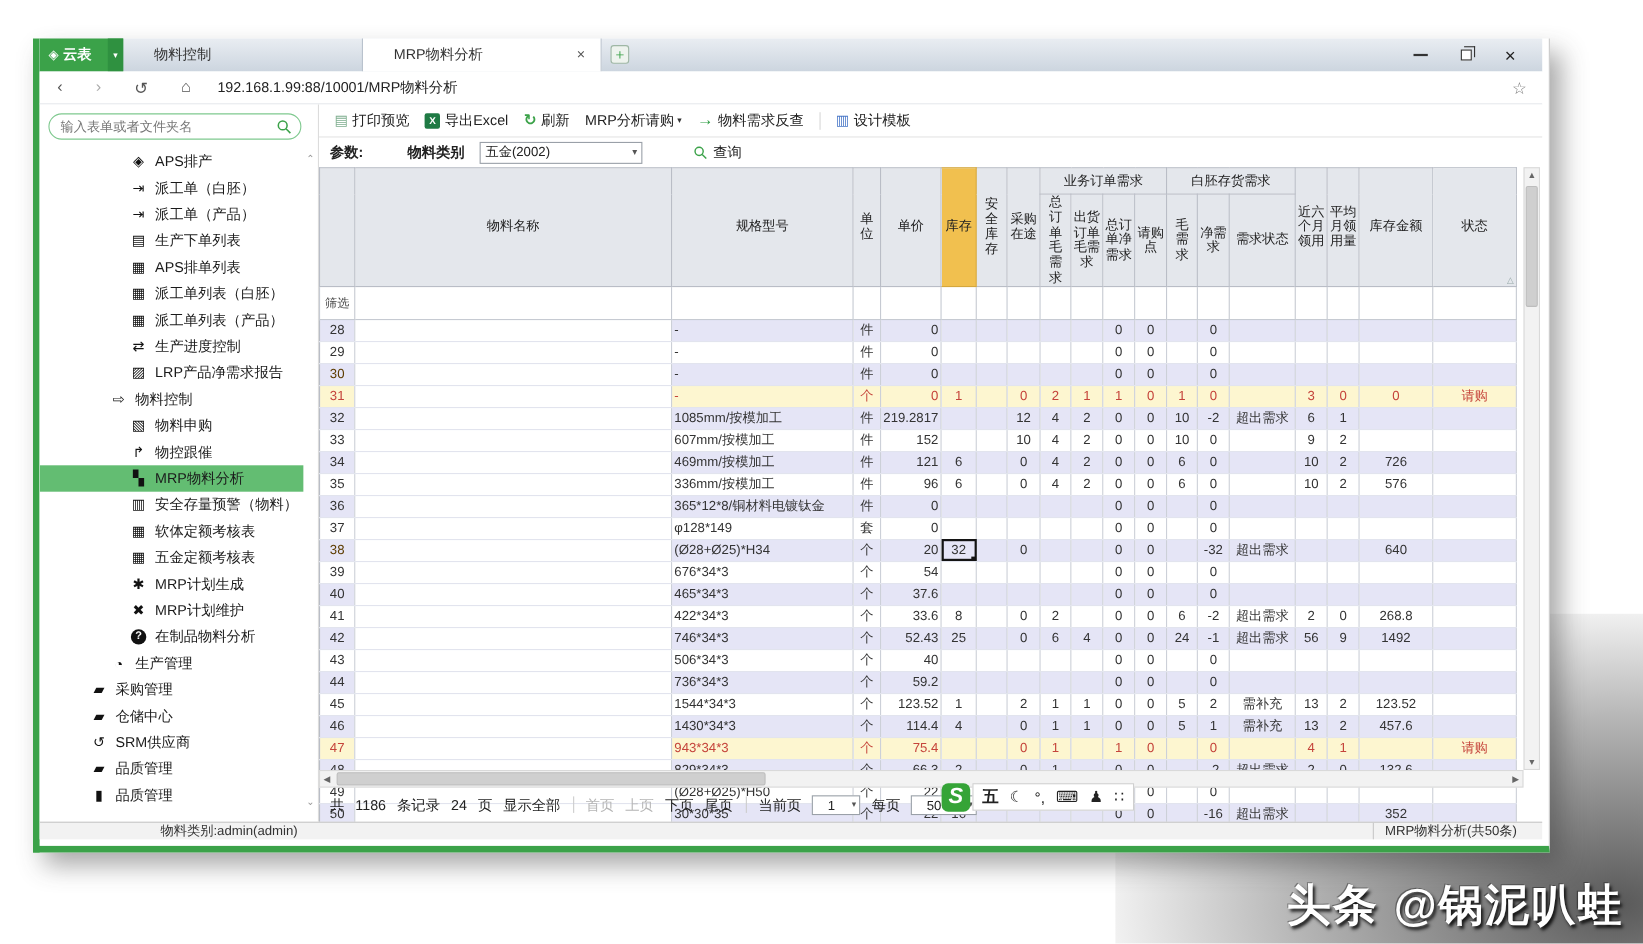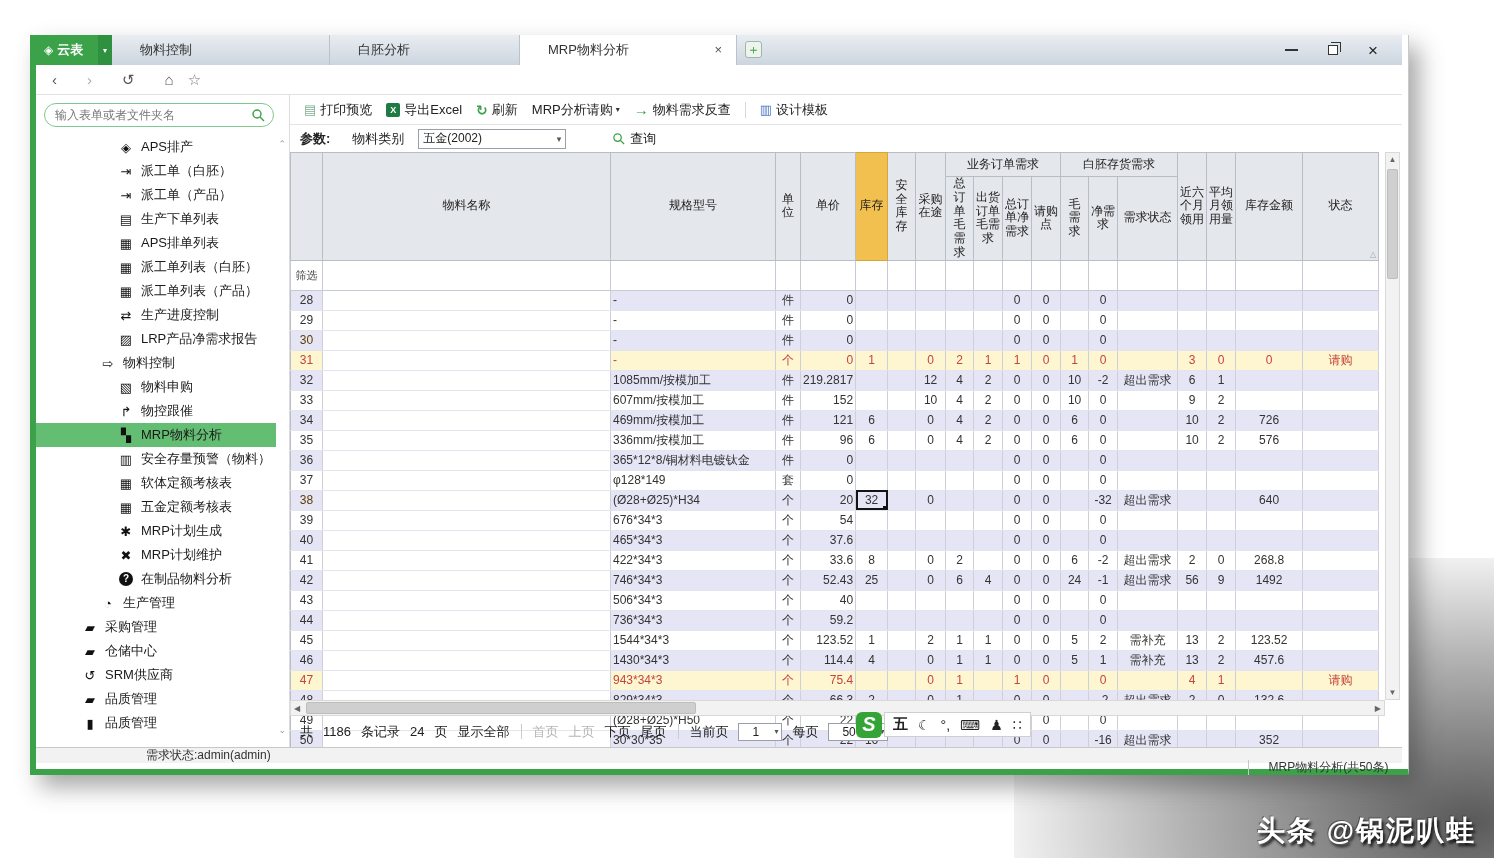--- a/index.html
+++ b/index.html
@@ -1,20 +1,20 @@
 <!DOCTYPE html>
 <html><head>
 <meta charset="utf-8">
 <style>
   html,body{margin:0;padding:0;background:#fff;}
   .stage{position:relative;width:1494px;height:858px;background:#fff;overflow:hidden;
          font-family:"Liberation Sans","DejaVu Sans",sans-serif;font-size:12px;color:#222;}
   .corner-shade{position:absolute;right:0;bottom:0;width:480px;height:300px;
     background:radial-gradient(ellipse at 95% 88%, rgba(80,80,80,.95), rgba(120,120,120,.55) 45%, rgba(190,190,190,.18) 72%, transparent 85%);}
-  .watermark{position:absolute;right:18px;bottom:8px;font-size:28px;font-weight:bold;color:#fff;
+  .watermark{position:absolute;right:18px;bottom:8px;font-size:40px;font-weight:bold;color:#fff;
     text-shadow:2px 3px 3px rgba(0,0,0,.85), -1px -1px 0 rgba(0,0,0,.35);letter-spacing:2px;}
 
   
   .window{position:absolute;left:30px;top:35px;width:1372px;height:734px;background:#fff;
     border-left:6px solid #3ba249;border-bottom:6px solid #3ba249;border-right:1px solid #c9c9c9;
     box-shadow:10px 12px 22px rgba(60,60,60,.45);}
   .window *{box-sizing:border-box;}
 
   
   .tabbar{position:absolute;left:0;top:0;width:1366px;height:30px;
@@ -71,21 +71,21 @@
   .ic-excel{display:inline-block;width:14px;height:14px;background:#1f7a44;color:#fff;font-size:9px;font-weight:bold;
     text-align:center;line-height:14px;border-radius:2px;}
   .ic-refresh{color:#3ba249;font-weight:bold;font-size:14px;}
   .ic-arrow{color:#2f9e44;font-weight:bold;font-size:15px;}
   .ic-template{color:#4a78c8;font-size:13px;}
   .tbtn .dd{margin-left:3px;font-size:8px;color:#333;}
   .tsep{width:1px;height:16px;background:#d8d8d8;margin-left:14px;}
 
   .params{position:absolute;left:0;top:30px;width:100%;height:27px;display:flex;align-items:center;font-size:13px;}
   .params .plabel{font-weight:bold;margin-left:10px;}
-  .params .pfield{margin-left:22px;}
+  .params .pfield{margin-left:40px;font-weight:bold;}
   .pselect{margin-left:14px;width:148px;height:20px;border:1px solid #9aa0a8;display:flex;align-items:center;
     padding:0 4px;font-size:12px;background:#fff;}
   .pselect .sv{flex:1;}
   .pselect .sa{font-size:9px;color:#555;}
   .query{display:flex;align-items:center;margin-left:46px;}
   .query .ql{margin-left:5px;}
 
   
   .tablewrap{position:absolute;left:0;top:57px;}
   table.grid{border-collapse:collapse;table-layout:fixed;}
@@ -127,21 +127,21 @@
   .pager .pdiv{width:1px;height:15px;background:#ccc;margin-left:12px;}
   .pager .dis{color:#b5b5b5;}
   .pgselect{margin-left:8px;width:44px;height:18px;border:1px solid #9aa0a8;background:#fff;display:inline-flex;align-items:center;padding:0 3px;font-size:12px;}
   .pgselect.w2{width:60px;}
   .pgselect .sv{flex:1;} .pgselect .sa{font-size:8px;color:#555;}
 
   
   .statusbar{position:absolute;left:0;top:712px;width:1366px;height:16px;background:#f2f2f2;border-top:1px solid #c8c8c8;
     font-size:12px;color:#333;}
   .statusbar .login{position:absolute;left:110px;top:0;line-height:15px;}
-  .statusbar .rinfo{position:absolute;right:4px;top:12px;line-height:15px;border-left:1px solid #c8c8c8;padding-left:10px;width:150px;text-align:center;}
+  .statusbar .rinfo{position:absolute;right:4px;top:0;line-height:15px;border-left:1px solid #c8c8c8;padding-left:10px;width:150px;text-align:left;}
 
   
   .ime{position:absolute;left:820px;top:676px;height:27px;display:flex;align-items:center;}
   .ime .slogo{width:26px;height:26px;background:#35a437;color:#fff;font-weight:bold;font-style:italic;
     font-size:20px;line-height:25px;text-align:center;border-radius:6px;}
   .ime .panel{height:25px;background:#fff;border:1px solid #cfcfcf;display:flex;align-items:center;padding:0 8px;gap:10px;margin-left:2px;}
   .ime .panel span{font-size:14px;color:#222;}
   .ime .panel .wubi{font-weight:bold;font-size:15px;}
 </style>
 </head>
@@ -154,40 +154,38 @@
 
     <div class="tabbar">
       <div class="brand">
         <span class="bico">◈</span>
         <span>云表</span>
         <span class="bdrop">▾</span>
       </div>
       <div class="tab t1">
         <span>物料控制</span>
       </div>
-      <div class="tab t2">
-        <span>白胚分析</span>
-      </div>
       <div class="tab active">
         <span>MRP物料分析</span>
         <span class="tclose">×</span>
       </div>
       <div class="newtab">＋</div>
       <div class="wincontrols">
         <span class="ic-min"></span>
         <span class="ic-restore"></span>
         <span class="ic-close">×</span>
       </div>
     </div>
 
     <div class="addressbar">
       <span class="nav">‹</span>
       <span class="nav fwd">›</span>
       <span class="nav">↺</span>
       <span class="nav">⌂</span>
+      <span class="url">192.168.1.99:88/10001/MRP物料分析</span>
       <span class="star">☆</span>
     </div>
 
     <div class="sidebar">
       <div class="searchbox">
         <input type="text" placeholder="输入表单或者文件夹名" style="">
         <svg width="14" height="14" viewBox="0 0 14 14">
           <circle cx="6" cy="6" r="4" fill="none" stroke="#3ba249" stroke-width="1.4"></circle>
           <line x1="9" y1="9" x2="13" y2="13" stroke="#3ba249" stroke-width="1.4"></line>
         </svg>
@@ -941,21 +939,21 @@
         </span>
         <span>每页</span>
         <span class="pgselect w2">
           <span class="sv">50</span>
           <span class="sa">▾</span>
         </span>
       </div>
     </div>
 
     <div class="statusbar">
-      <span class="login">需求状态:admin(admin)</span>
+      <span class="login">物料类别:admin(admin)</span>
       <span class="rinfo">MRP物料分析(共50条)</span>
     </div>
 
     <div class="ime">
       <span class="slogo">S</span>
       <span class="panel" id="imepanel">
           <span class="wubi">五</span>
           <span>☾</span>
           <span>°,</span>
           <span>⌨</span>

